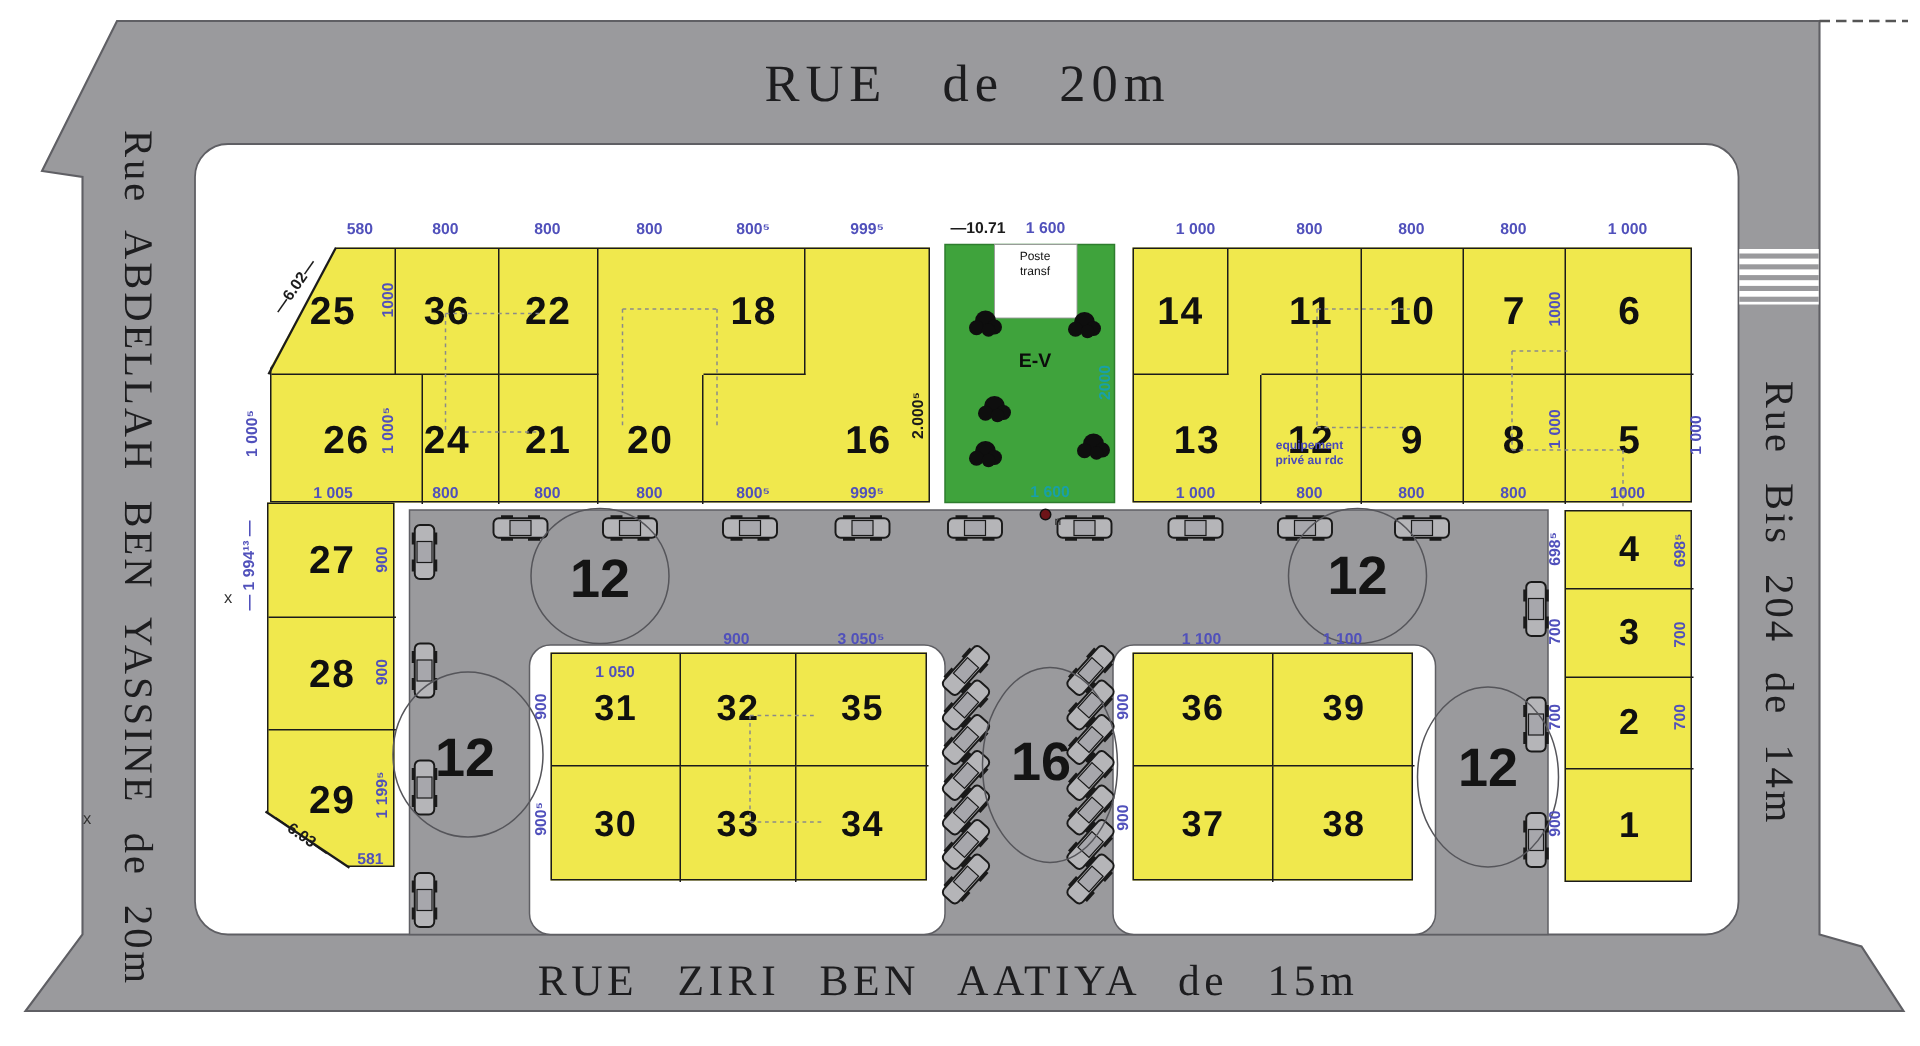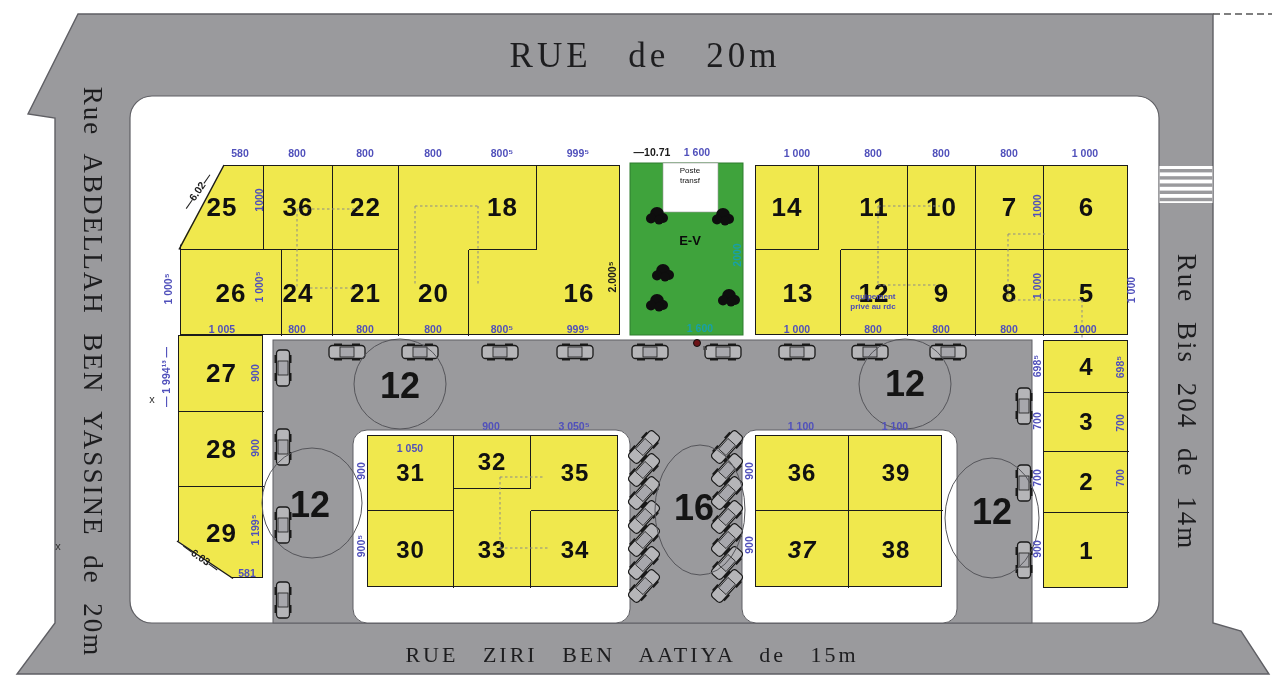--- a/index.html
+++ b/index.html
@@ -11,21 +11,21 @@
   .block{position:absolute;border:1.5px solid #1b1b1b;box-sizing:border-box;z-index:3;}
   .cell{position:absolute;box-sizing:border-box;display:flex;align-items:center;justify-content:center;}
   .lotnum{font-size:26px;font-weight:700;color:#101010;letter-spacing:1px;}
   .small .lotnum{font-size:24px;}
   .dim{position:absolute;font-size:10.5px;font-weight:600;color:#5050bb;white-space:nowrap;z-index:6;}
   .dim.k{color:#1b1b1b;}
   .dim.g{color:#18a0a8;}
   .circlelab{position:absolute;font-size:36px;font-weight:600;color:#141414;z-index:6;transform:translate(-50%,-50%);}
   .street-label{position:absolute;font-family:"Liberation Serif",serif;color:#1d1d1f;z-index:6;white-space:nowrap;}
   #street-top{font-size:35px;letter-spacing:4px;word-spacing:24px;transform:translate(-50%,-50%);}
-  #street-bottom{font-size:22px;letter-spacing:3px;word-spacing:16px;transform:translate(-50%,-50%);}
+  #street-bottom{font-size:29px;letter-spacing:3px;word-spacing:16px;transform:translate(-50%,-50%);}
   #street-left,#street-right{font-size:27px;letter-spacing:2px;word-spacing:10px;transform:translate(-50%,-50%) rotate(90deg);}
   .xmark{position:absolute;font-size:11px;color:#333;z-index:6;transform:translate(-50%,-50%);}
   .note{position:absolute;font-size:8px;color:#4a4ab8;text-align:center;transform:translate(-50%,0);
         white-space:pre-line;z-index:6;line-height:1.2;font-weight:600;}
   .poste{position:absolute;font-size:8px;color:#111;text-align:center;transform:translate(-50%,-50%);
         white-space:pre-line;z-index:6;line-height:1.25;}
   .ev{position:absolute;font-size:13px;font-weight:600;color:#0b0b0b;transform:translate(-50%,-50%);z-index:6;}
   .marker-n{position:absolute;font-size:8px;color:#222;z-index:6;}
 </style>
 </head>
@@ -205,21 +205,21 @@
         <span class="lotnum">2</span>
       </div>
       <div class="cell" style="left: 0px; top: 172px; width: 85px; height: 76px;">
         <span class="lotnum">1</span>
       </div>
     </div>
     <div class="block small" style="left: 367px; top: 435px; width: 251px; height: 152px; background: rgb(240, 232, 77);">
       <div class="cell" style="left: 0px; top: 0px; width: 86px; height: 75px; border-right: 1.3px solid rgb(27, 27, 27); border-bottom: 1.3px solid rgb(27, 27, 27);">
         <span class="lotnum">31</span>
       </div>
-      <div class="cell" style="left: 86px; top: 0px; width: 77px; height: 53px; border-right: 1.3px solid rgb(27, 27, 27); border-bottom: 1.3px solid rgb(27, 27, 27);">
+      <div class="cell" style="left: 86px; top: 0px; width: 77px; height: 75px; border-right: 1.3px solid rgb(27, 27, 27); border-bottom: 1.3px solid rgb(27, 27, 27);">
         <span class="lotnum">32</span>
       </div>
       <div class="cell" style="left: 163px; top: 0px; width: 88px; height: 75px; border-bottom: 1.3px solid rgb(27, 27, 27);">
         <span class="lotnum">35</span>
       </div>
       <div class="cell" style="left: 0px; top: 75px; width: 86px; height: 77px; border-right: 1.3px solid rgb(27, 27, 27);">
         <span class="lotnum">30</span>
       </div>
       <div class="cell" style="left: 86px; top: 75px; width: 77px; height: 77px; border-right: 1.3px solid rgb(27, 27, 27);">
         <span class="lotnum">33</span>
@@ -228,21 +228,21 @@
         <span class="lotnum">34</span>
       </div>
     </div>
     <div class="block small" style="left: 755px; top: 435px; width: 187px; height: 152px; background: rgb(240, 232, 77);">
       <div class="cell" style="left: 0px; top: 0px; width: 93px; height: 75px; border-right: 1.3px solid rgb(27, 27, 27); border-bottom: 1.3px solid rgb(27, 27, 27);">
         <span class="lotnum">36</span>
       </div>
       <div class="cell" style="left: 93px; top: 0px; width: 94px; height: 75px; border-bottom: 1.3px solid rgb(27, 27, 27);">
         <span class="lotnum">39</span>
       </div>
-      <div class="cell" style="left: 0px; top: 75px; width: 93px; height: 77px; border-right: 1.3px solid rgb(27, 27, 27); font-style: italic;">
+      <div class="cell" style="left: 0px; top: 75px; width: 93px; height: 77px; border-right: 1.3px solid rgb(27, 27, 27);">
         <span class="lotnum">37</span>
       </div>
       <div class="cell" style="left: 93px; top: 75px; width: 94px; height: 77px;">
         <span class="lotnum">38</span>
       </div>
     </div>
     <svg id="overlay" class="layer">
       <polygon points="177,163.5 225,163.5 177,251" fill="#ffffff"></polygon>
       <line x1="224" y1="165" x2="179" y2="249.5" stroke="#1b1b1b" stroke-width="1.5"></line>
       <polygon points="176.5,540 176.5,579.5 234,579.5" fill="#ffffff"></polygon>

